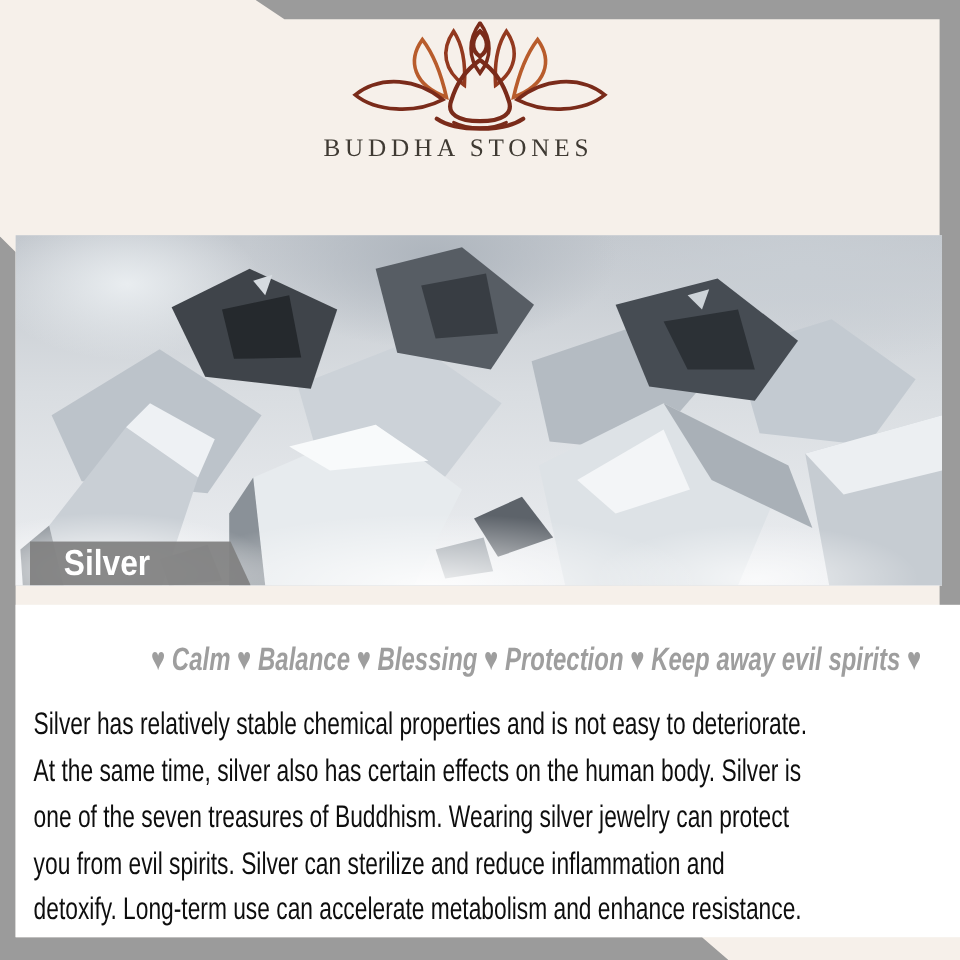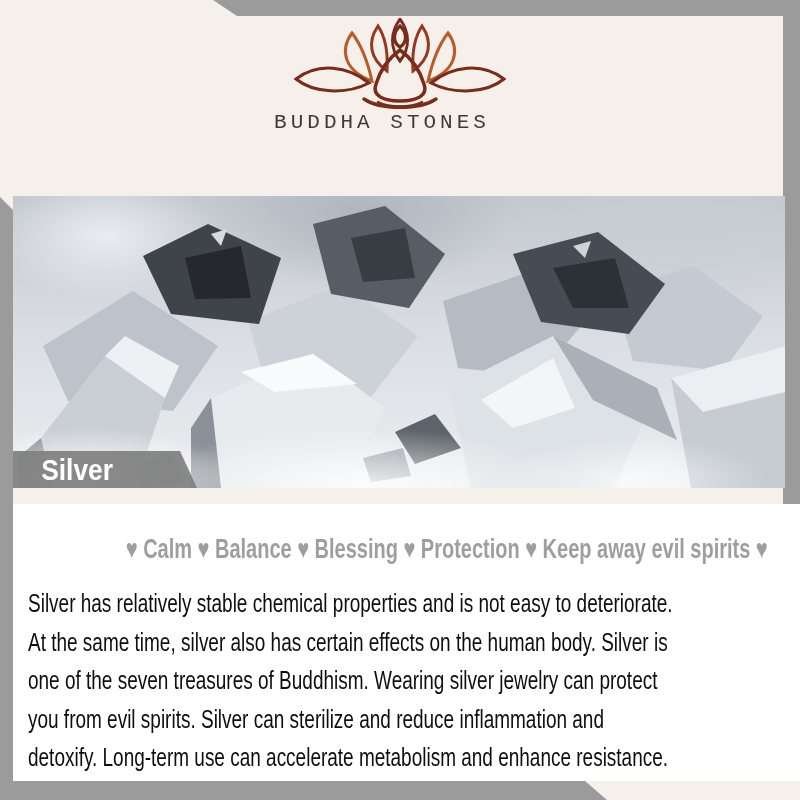--- a/index.html
+++ b/index.html
@@ -9,21 +9,21 @@
     font-family:"Liberation Sans", sans-serif;
   }
   
   .ribbon{position:absolute;inset:0;background:#9b9b9b;}
   .ribbon-tr{clip-path:polygon(213px 0px,800px 0px,800px 593px,783px 576px,783px 16px,237px 16px);}
   .ribbon-bl{clip-path:polygon(0px 197px,13px 210px,13px 781px,585px 781px,607px 800px,0px 800px);}
   
   .logo{position:absolute;top:18px;left:50%;transform:translateX(-50%);}
   .brand-name{
     position:absolute;top:111px;left:0;width:764px;text-align:center;
-    font-family:Liberation Mono, monospace;font-size:21px;letter-spacing:4px;
+    font-family:Liberation Serif, serif;font-size:21px;letter-spacing:4px;
     color:#3f3a33;
   }
   
   .header-band{
     position:absolute;left:160px;top:143px;width:475px;height:53px;
     background:#fbf4f0;display:flex;align-items:center;justify-content:center;
   }
   .header-band .title{
     white-space:nowrap;font-weight:bold;font-size:36px;color:#3e3c3c;
     transform:scaleX(0.82);transform-origin:center;
@@ -44,33 +44,33 @@
   .photo svg{position:absolute;inset:0;}
   .photo .fg-glow{
     position:absolute;inset:0;
     background:
       radial-gradient(200px 70px at 10% 96%, rgba(255,255,255,0.95) 0%, rgba(255,255,255,0) 70%),
       radial-gradient(300px 80px at 45% 100%, rgba(255,255,255,0.85) 0%, rgba(255,255,255,0) 75%),
       radial-gradient(180px 60px at 80% 98%, rgba(255,255,255,0.70) 0%, rgba(255,255,255,0) 75%);
   }
   
   .silver-badge{
-    position:absolute;left:13px;top:451px;width:184px;height:37px;
+    position:absolute;left:25px;top:451px;width:184px;height:37px;
     background:rgba(128,128,128,0.93);
     clip-path:polygon(0 0,167px 0,184px 37px,0 37px);
     display:flex;align-items:center;
   }
   .silver-badge .label{
     font-weight:bold;font-size:30px;color:#ffffff;padding-left:32px;
     transform:scaleX(0.88);transform-origin:left center;white-space:nowrap;
   }
   
   .panel{position:absolute;left:13px;top:504px;width:787px;height:277px;background:#ffffff;}
   .benefits{
-    position:absolute;left:0;top:30px;width:623px;text-align:left;
+    position:absolute;left:0;top:30px;width:623px;text-align:left;font-style:italic;
   }
   .benefits .line{
     display:inline-block;white-space:nowrap;font-weight:bold;font-size:27px;color:#9e9e9e;
     transform:scaleX(0.74);transform-origin:center;
   }
   .description{position:absolute;left:15px;top:80px;color:#0e0e0e;}
   .description .dline{
     white-space:nowrap;font-size:26px;line-height:38.5px;
     transform:scaleX(0.73);transform-origin:left center;
   }

